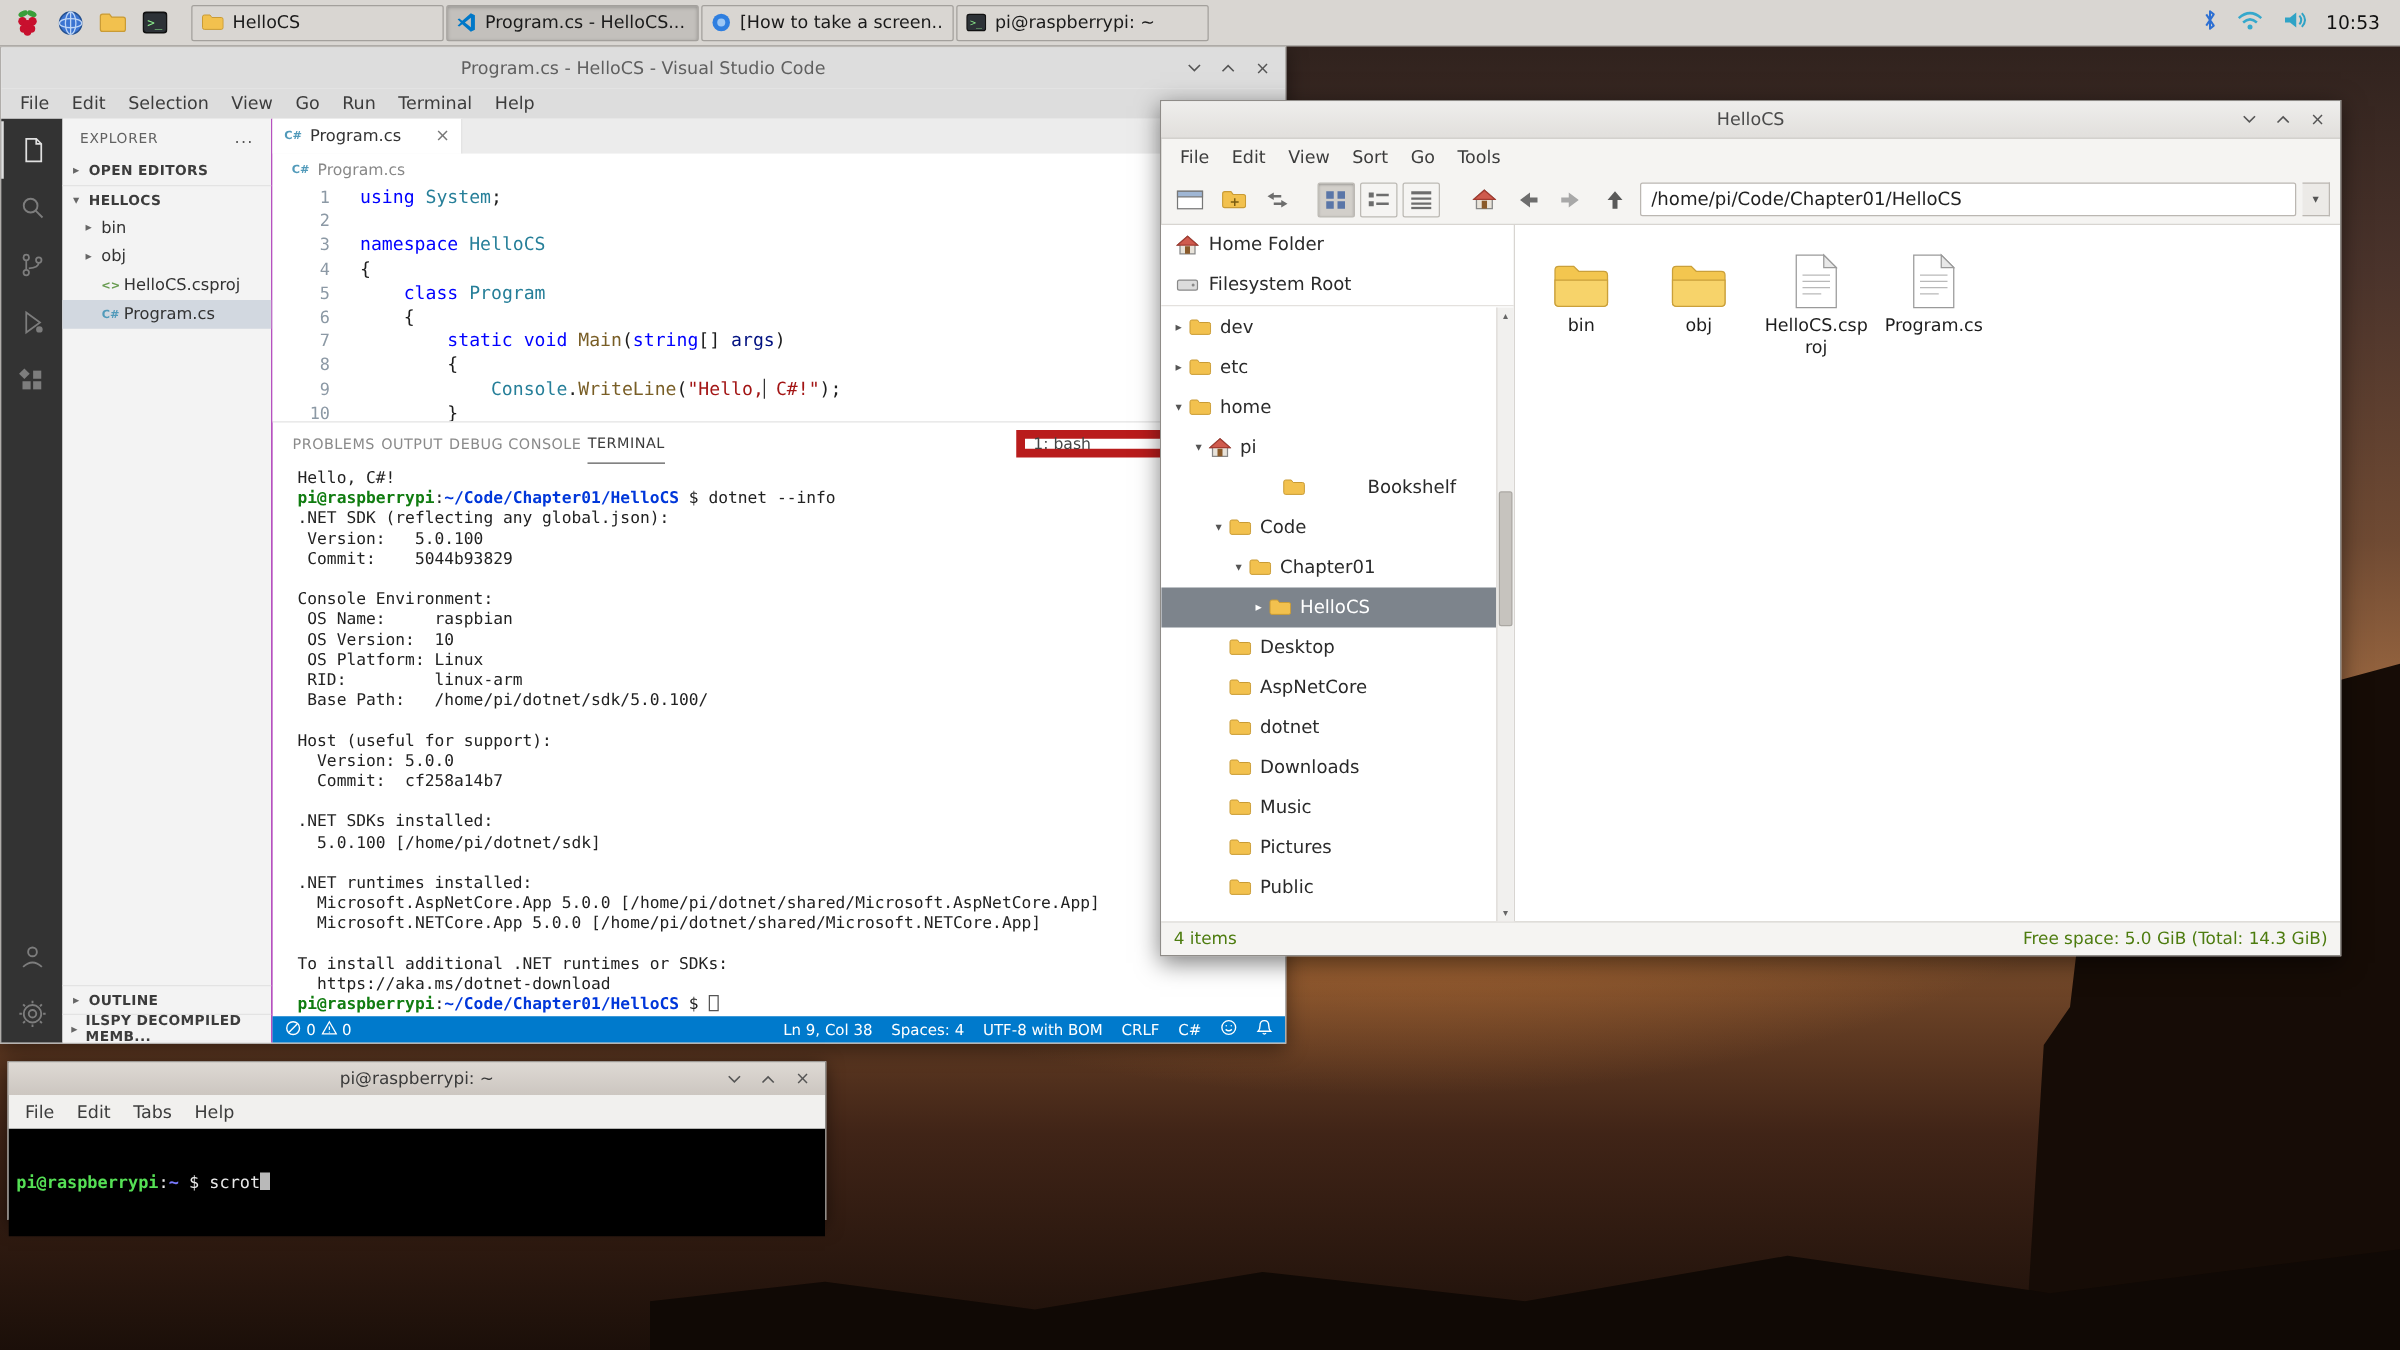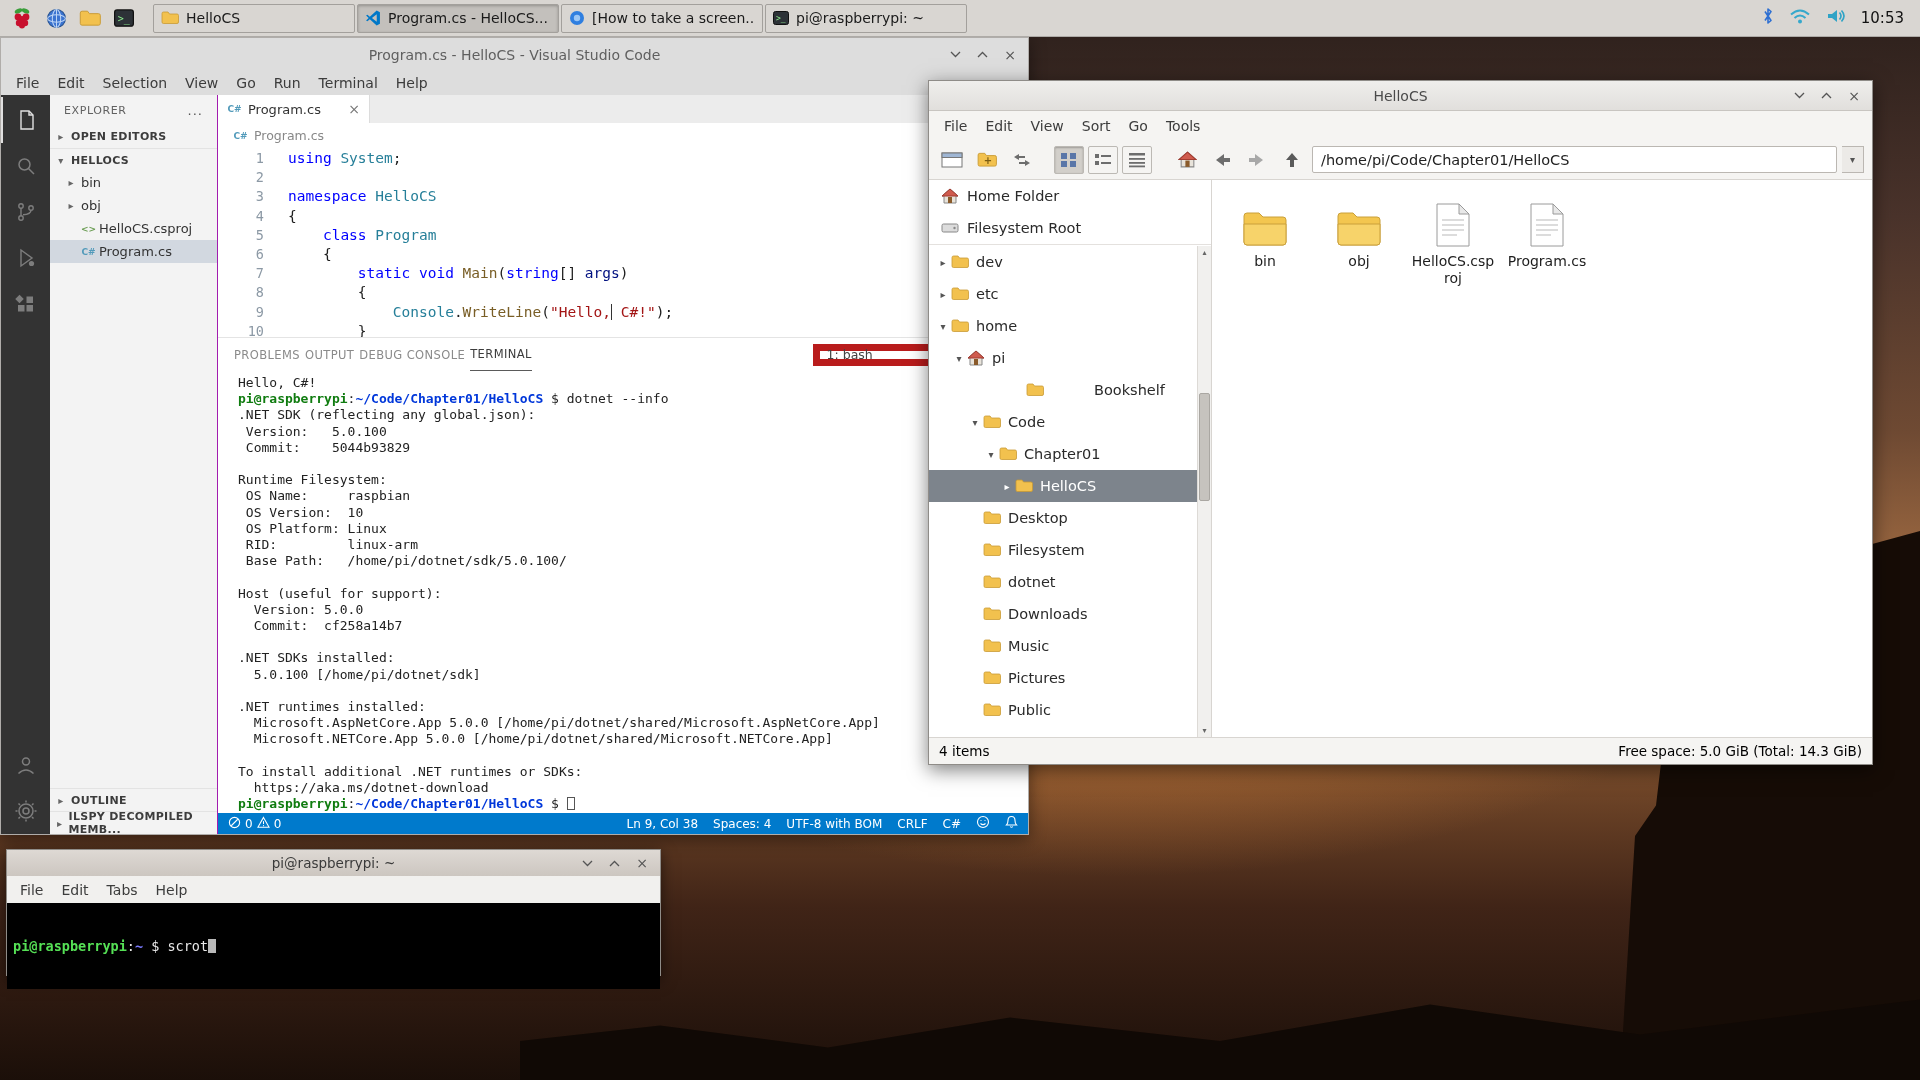--- a/index.html
+++ b/index.html
@@ -113,21 +113,21 @@
   .fm-row.sel{background:var(--selection_tree); color:#fff;}
   .fm-row.sel .fm-exp{color:#fff;}
   .fm-scroll{position:absolute; top:66px; bottom:0; right:0; width:14px; background:#f1f0ee; border-left:1px solid #dddad6;}
   .fm-scroll .arr{position:absolute; left:0; right:0; text-align:center; font-size:8px; color:#666;}
   .fm-thumb{position:absolute; left:1px; right:1px; top:30%; height:22%; background:#c6c3be; border:1px solid #aaa7a2; border-radius:2px;}
   .fm-main{flex:1; padding:10px 6px; display:flex; flex-wrap:wrap; align-content:flex-start;}
   .fm-item{width:94px; height:108px; display:flex; flex-direction:column; align-items:center; padding-top:8px;}
   .fm-bigic{height:50px; display:flex; align-items:flex-end;}
   .fm-ilabel{margin-top:5px; font-size:14px; color:#1d1d1d; text-align:center; max-width:84px; word-break:break-all; line-height:17px;}
   .fm-status{height:27px; border-top:1px solid #d8d5d1; background:#f5f4f2; display:flex; align-items:center;
-    padding:0 10px; font-size:13.5px; color:#000000; flex:0 0 auto;}
+    padding:0 10px; font-size:13.5px; color:#4d7c0f; flex:0 0 auto;}
   .fm-status .right{margin-left:auto;}
   
   .lxterm{position:absolute; left:6px; top:849px; width:655px; height:127px; border:1px solid #8f8c88;
     box-shadow:0 4px 14px rgba(0,0,0,.55); display:flex; flex-direction:column; background:#f1f0ee; z-index:15;}
   .lx-title{height:26px; background:linear-gradient(#ded9d4,#ccc6c0); position:relative; display:flex; align-items:center;
     justify-content:center; font-size:13.5px; color:#3a3a3a; flex:0 0 auto;}
   .lx-menu{height:27px; display:flex; align-items:center; padding-left:4px; flex:0 0 auto;}
   .lx-body{flex:1; background:#000; padding:3px 6px; font-family:"DejaVu Sans Mono","Liberation Mono",monospace;
     font-size:13.5px; line-height:16px; color:#e8e8e8; white-space:pre;}
   .lx-g{color:var(--lx_green); font-weight:bold;} .lx-b{color:var(--lx_blue); font-weight:bold;} .lx-p{color:#e8e8e8;}
@@ -398,21 +398,21 @@
               </span>
           </span>
         </div>
         <div class="term" id="term-lines">
             <div class="tline"><span class="t-p">Hello, C#!</span></div>
             <div class="tline"><span class="t-g">pi@raspberrypi</span><span class="t-p">:</span><span class="t-b">~/Code/Chapter01/HelloCS</span><span class="t-p"> $ </span><span class="t-p">dotnet --info</span></div>
             <div class="tline"><span class="t-p">.NET SDK (reflecting any global.json):</span></div>
             <div class="tline"><span class="t-p"> Version:   5.0.100</span></div>
             <div class="tline"><span class="t-p"> Commit:    5044b93829</span></div>
             <div class="tline">&nbsp;</div>
-            <div class="tline"><span class="t-p">Runtime Filesystem:</span></div>
+            <div class="tline"><span class="t-p">Console Environment:</span></div>
             <div class="tline"><span class="t-p"> OS Name:     raspbian</span></div>
             <div class="tline"><span class="t-p"> OS Version:  10</span></div>
             <div class="tline"><span class="t-p"> OS Platform: Linux</span></div>
             <div class="tline"><span class="t-p"> RID:         linux-arm</span></div>
             <div class="tline"><span class="t-p"> Base Path:   /home/pi/dotnet/sdk/5.0.100/</span></div>
             <div class="tline">&nbsp;</div>
             <div class="tline"><span class="t-p">Host (useful for support):</span></div>
             <div class="tline"><span class="t-p">  Version: 5.0.0</span></div>
             <div class="tline"><span class="t-p">  Commit:  cf258a14b7</span></div>
             <div class="tline">&nbsp;</div>
@@ -670,21 +670,21 @@
               </span>
               <span class="fm-tlabel">Desktop</span>
             </div>
             <div class="fm-row" style="padding-left: 38px;">
               <span class="fm-exp"></span>
               <span class="fm-ic">
                 <svg width="18" height="14" viewBox="0 0 18 14">
                   <path d="M1 2.5 Q1 1 2.5 1 H7 l1.5 2 H16 q1.5 0 1.5 1.5 V11 q0 1.5 -1.5 1.5 H2.5 Q1 12.5 1 11 Z" fill="#f2c14e" stroke="#c99b35" stroke-width="0.8"></path>
                 </svg>
               </span>
-              <span class="fm-tlabel">Filesystem</span>
+              <span class="fm-tlabel">AspNetCore</span>
             </div>
             <div class="fm-row" style="padding-left: 38px;">
               <span class="fm-exp"></span>
               <span class="fm-ic">
                 <svg width="18" height="14" viewBox="0 0 18 14">
                   <path d="M1 2.5 Q1 1 2.5 1 H7 l1.5 2 H16 q1.5 0 1.5 1.5 V11 q0 1.5 -1.5 1.5 H2.5 Q1 12.5 1 11 Z" fill="#f2c14e" stroke="#c99b35" stroke-width="0.8"></path>
                 </svg>
               </span>
               <span class="fm-tlabel">dotnet</span>
             </div>

